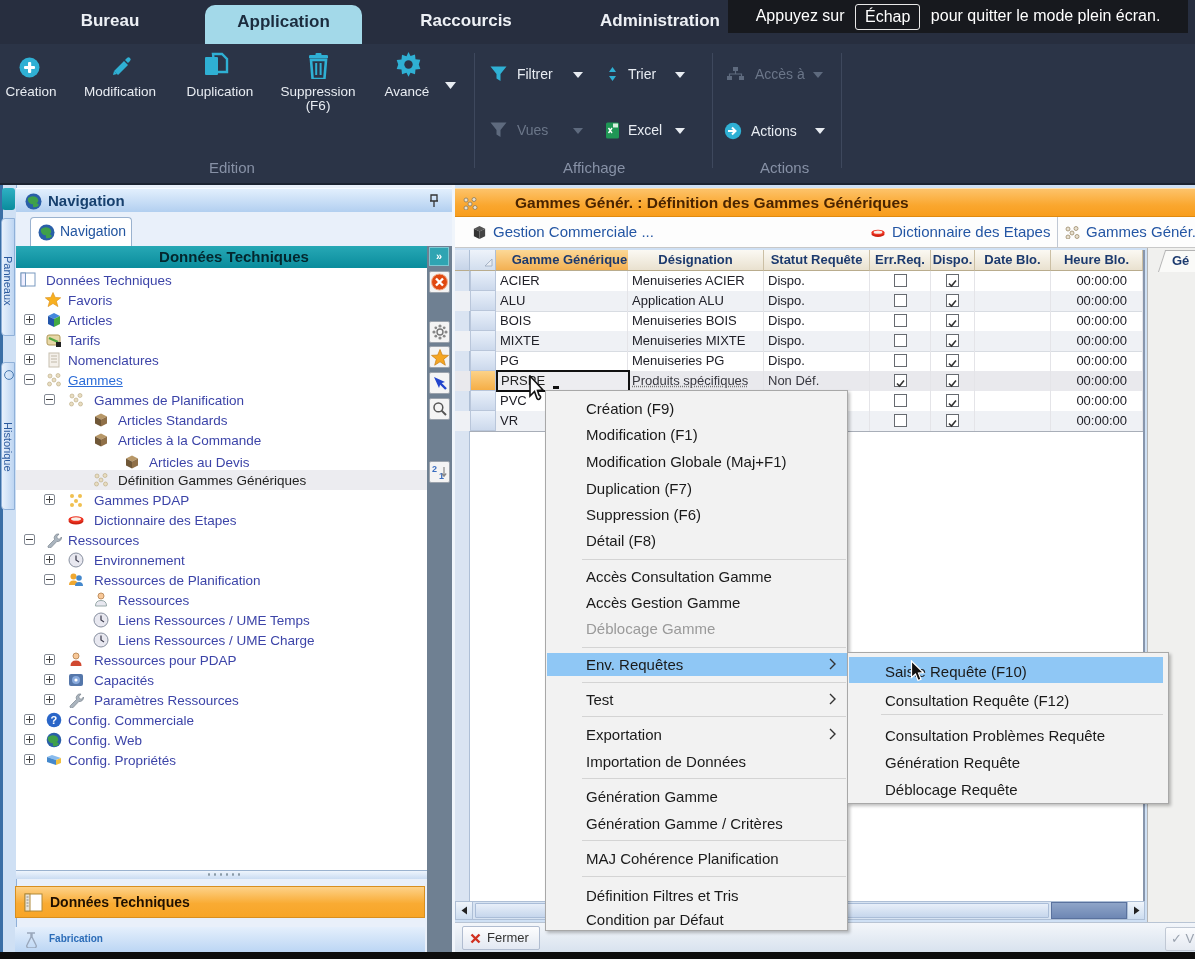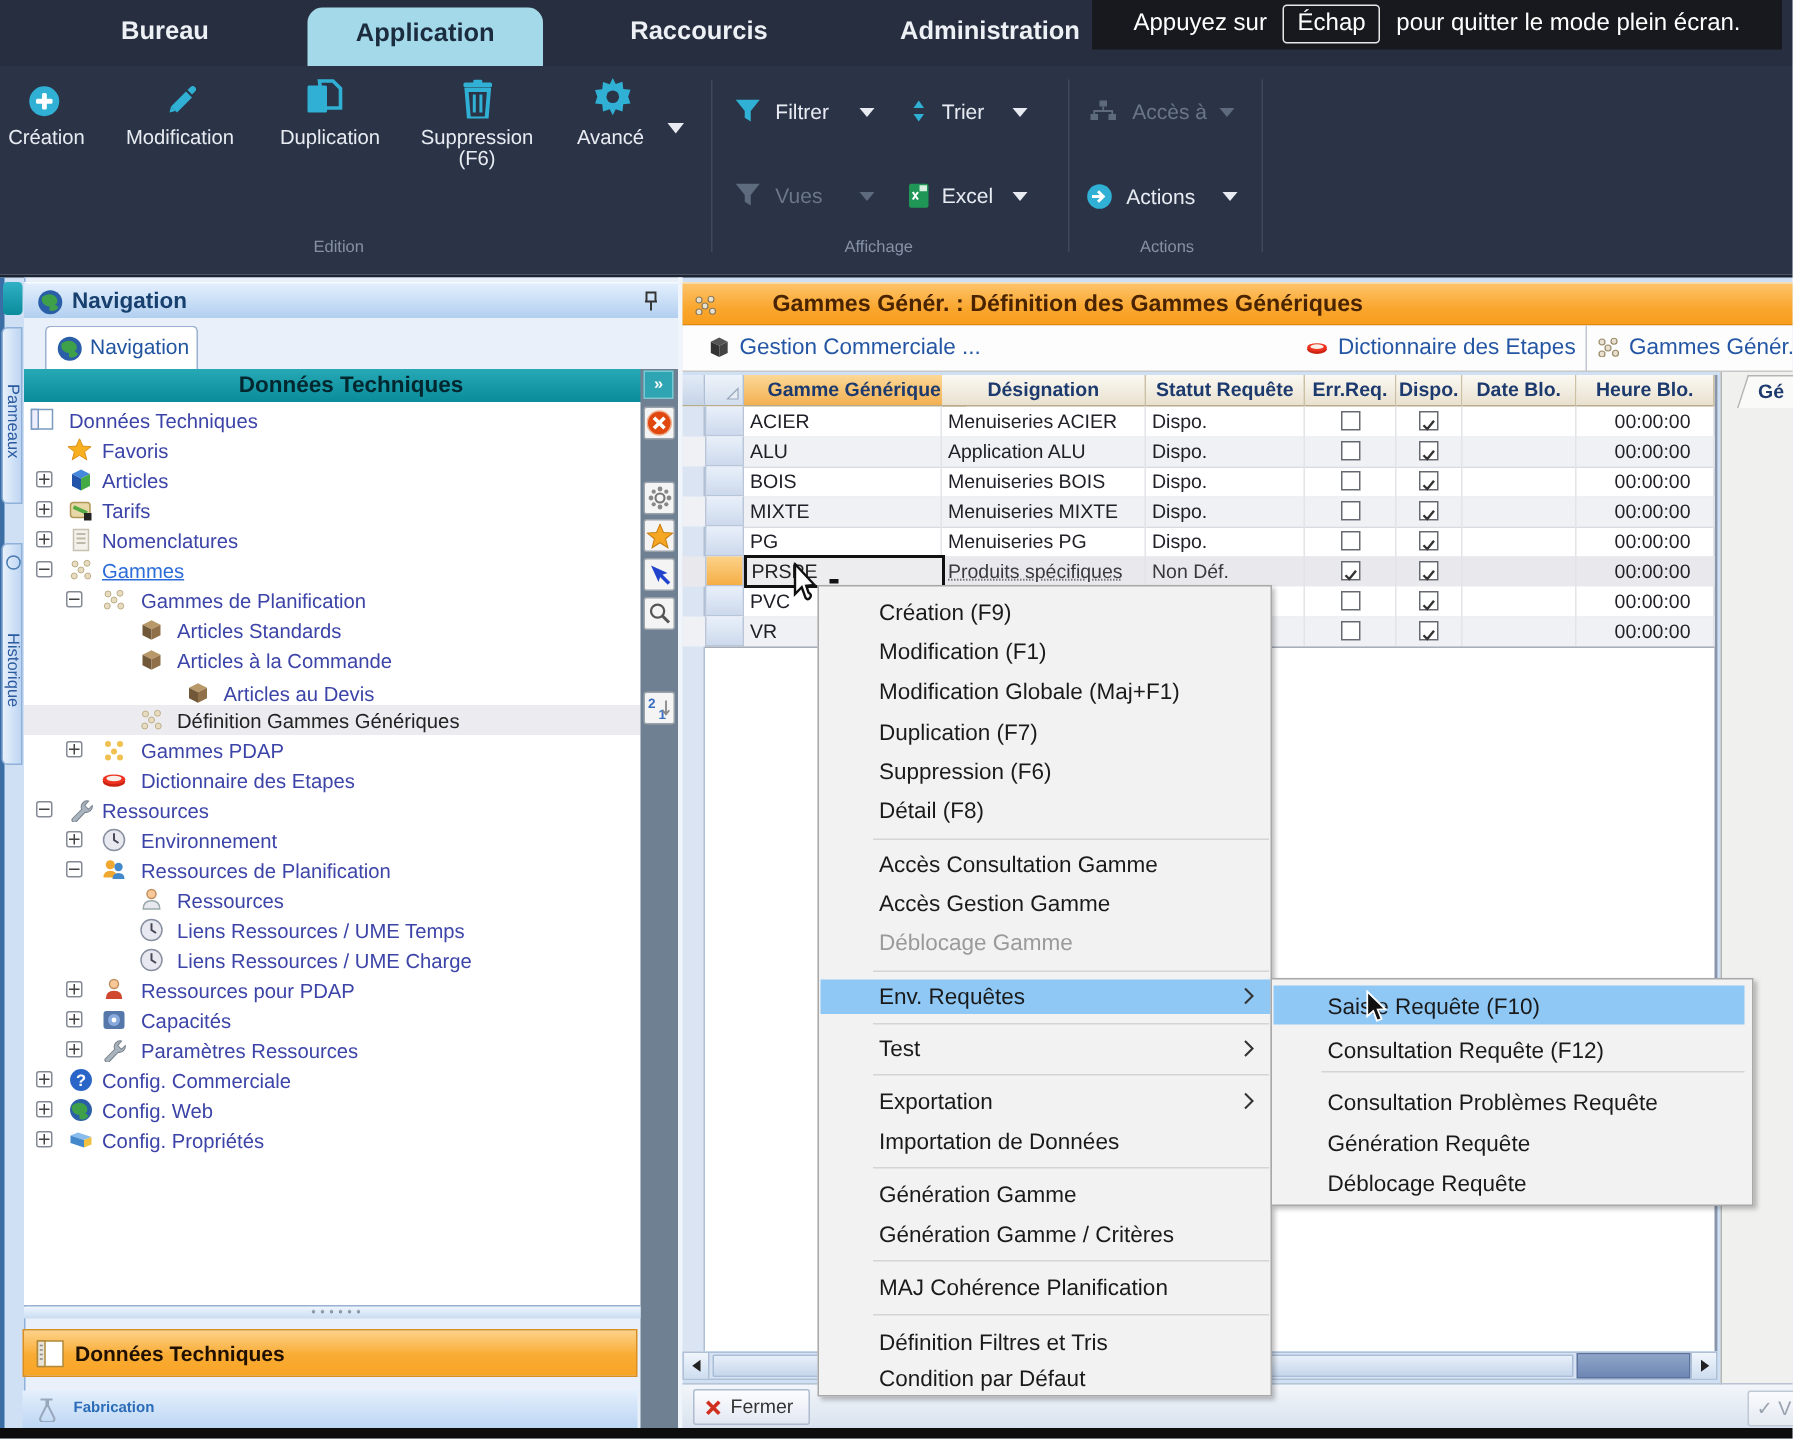--- a/index.html
+++ b/index.html
@@ -6,21 +6,21 @@
   html,body { width:1195px; height:959px; overflow:hidden; font-family:"Liberation Sans", sans-serif; }
   #stage { position:absolute; top:0; left:0; width:1195px; height:959px; background:#cfe0f4; }
   .abs { position:absolute; }
   
   #tabbar { position:absolute; top:0; left:0; width:1195px; height:44px; background:#272e3f; }
   .rtab { position:absolute; top:0; height:44px; line-height:42px; color:#edf0f5; font-size:17px; font-weight:bold; text-align:center; }
   #apptab { position:absolute; top:5px; left:205px; width:157px; height:39px; background:#a3d9e9; border-radius:10px 10px 0 0; color:#1b2c3e; font-size:17px; font-weight:bold; text-align:center; line-height:33px; }
   #ribbon { position:absolute; top:44px; left:0; width:1195px; height:139px; background:#2b3447; }
   #ribbonedge { position:absolute; top:183px; left:0; width:1195px; height:2px; background:#1c2331; }
   .rsep { position:absolute; top:53px; height:115px; width:1px; background:#3e485d; }
-  .glabel { position:absolute; top:159px; font-size:11px; color:#8791a6; }
+  .glabel { position:absolute; top:159px; font-size:15px; color:#8791a6; }
   .ilabel { position:absolute; top:84px; font-size:13.5px; color:#e8ecf2; text-align:center; }
   .btnrow { position:absolute; height:20px; font-size:14px; color:#e8ecf2; white-space:nowrap; }
   .dis { color:#6b7689 !important; }
   
   #notif { position:absolute; top:0; left:728px; width:460px; height:33px; background:#17191e; color:#fff; font-size:16px; line-height:31px; text-align:center; z-index:50; }
   #notif .key { display:inline-block; border:1px solid #e8e8e8; border-radius:3px; padding:0 9px; margin:0 6px; height:26px; line-height:24px; vertical-align:middle; }
   
   .vtab { position:absolute; left:1px; width:14px; background:linear-gradient(90deg,#e8f1fc,#bdd5f2); border:1px solid #8fb0d8; border-radius:4px 0 0 4px; color:#2b5a9e; font-size:11px; writing-mode:vertical-rl; text-align:center; }
   #navhdr { position:absolute; top:188px; left:16px; width:436px; height:24px; background:linear-gradient(#e2effd,#b2cff0); border-top:1px solid #f5faff; color:#17406e; font-size:15px; font-weight:bold; line-height:24px; }
   #navtabstrip { position:absolute; top:212px; left:16px; width:436px; height:34px; background:#e9f0fa; }

